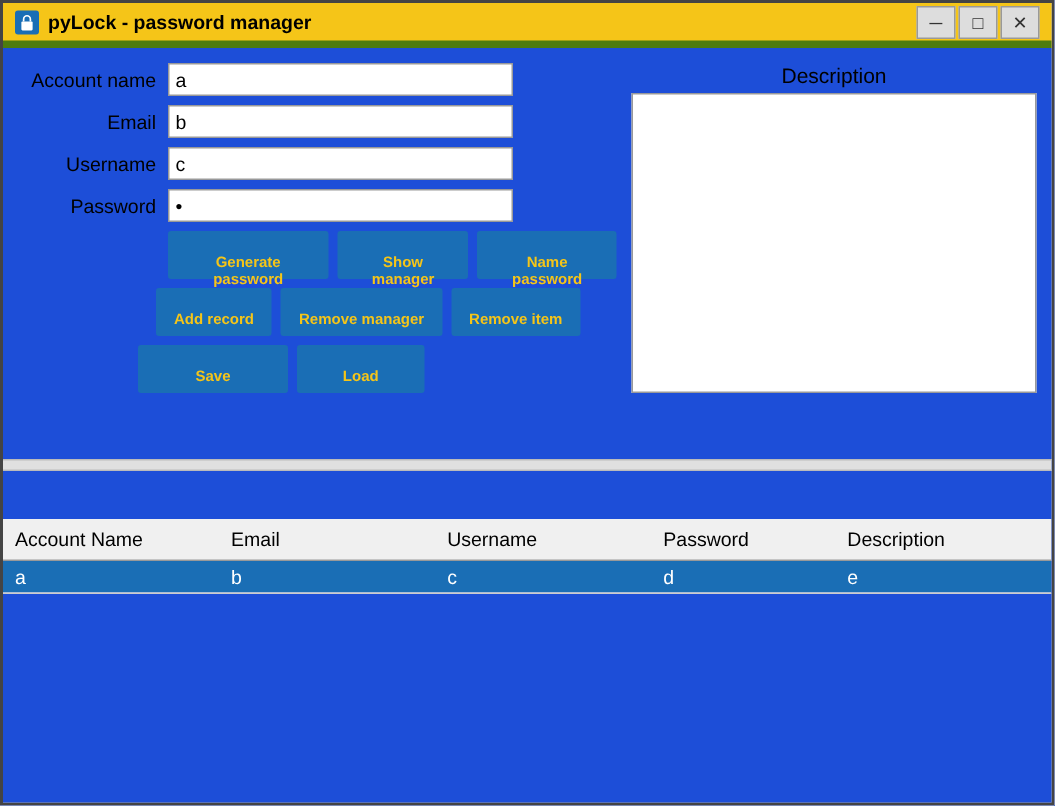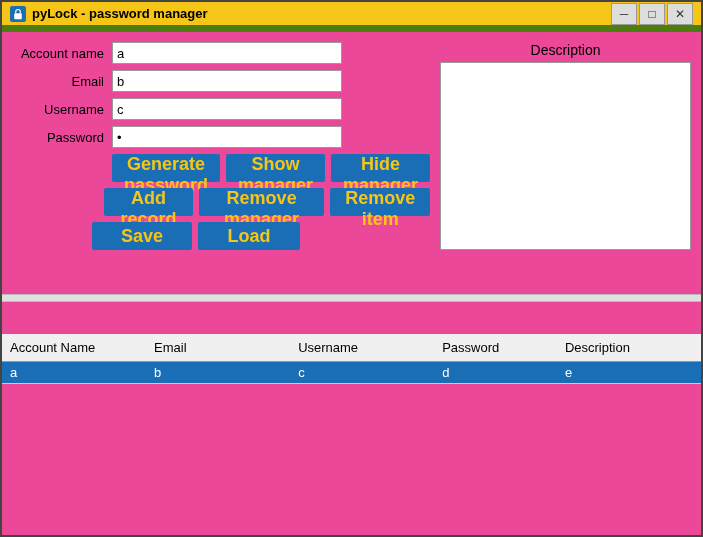--- a/index.html
+++ b/index.html
@@ -1,38 +1,38 @@
 <!DOCTYPE html>
 <html><head>
   <meta charset="utf-8">
   <style>
     * { box-sizing: border-box; margin: 0; padding: 0; font-family: 'Segoe UI', Tahoma, sans-serif; font-size: 13px; }
     body { background: #c0c0c0; width: 703px; height: 537px; overflow: hidden; }
 
     .window { width: 703px; height: 537px; background: #f0f0f0; border: 2px solid #444; display: flex; flex-direction: column; }
 
-    .title-bar { background: #f5c518; height: 30px; display: flex; align-items: center; justify-content: space-between; padding: 0 8px; border-bottom: 7px solid #4d7c0f; }
+    .title-bar { background: #f5c518; height: 30px; display: flex; align-items: center; justify-content: space-between; padding: 0 8px; border-bottom: 5px solid #4d7c0f; }
     .title-bar-left { display: flex; align-items: center; gap: 6px; }
     .title-bar-icon { width: 16px; height: 16px; background: #1a6eb5; border-radius: 2px; display: flex; align-items: center; justify-content: center; }
     .title-bar-icon svg { width: 12px; height: 12px; fill: #fff; }
     .title-bar-title { font-weight: bold; font-size: 13px; color: #000; }
     .title-bar-controls { display: flex; gap: 2px; }
     .title-bar-btn { width: 26px; height: 22px; background: #ddd; border: 1px solid #999; cursor: pointer; display: flex; align-items: center; justify-content: center; font-size: 12px; color: #333; }
 
-    .content { flex: 1; display: flex; flex-direction: column; background: #ec4899; padding: 0; gap: 32px; }
+    .content { flex: 1; display: flex; flex-direction: column; background: #1d4ed8; padding: 0; gap: 32px; }
 
     .top-section { display: flex; padding: 10px 10px 6px 10px; gap: 10px; }
 
     .form-section { flex: 1; }
     .form-row { display: flex; align-items: center; margin-bottom: 6px; }
     .form-label { width: 100px; text-align: right; padding-right: 8px; color: #000; }
     .form-input { width: 230px; height: 22px; border: 1px solid #999; background: #fff; padding: 2px 4px; font-size: 13px; }
 
     .button-row { display: flex; gap: 6px; margin-top: 4px; margin-left: 100px; }
-    .btn { height: 28px; padding: 0 12px; border: none; cursor: pointer; font-size: 18px; font-weight: bold; border-radius: 2px; color: #f5c518; }
+    .btn { height: 28px; padding: 16px 12px; border: none; cursor: pointer; font-size: 10px; font-weight: bold; border-radius: 2px; color: #f5c518; }
     .btn-blue { background: #1a6eb5; }
 
     .button-row2 { display: flex; gap: 6px; margin-top: 6px; margin-left: 92px; }
     .button-row3 { display: flex; gap: 6px; margin-top: 6px; margin-left: 80px; }
 
     .description-section { width: 270px; display: flex; flex-direction: column; }
     .description-label { text-align: center; font-size: 14px; margin-bottom: 4px; color: #000; }
     .description-textarea { flex: 1; border: 1px solid #999; background: #fff; resize: none; padding: 4px; font-size: 13px; height: 160px; }
 
     .divider { height: 8px; background: #e0e0e0; border-top: 1px solid #bbb; border-bottom: 1px solid #bbb; margin-top: 6px; }
@@ -91,32 +91,32 @@
           <input class="form-input" type="text" value="c" style="">
         </div>
         <div class="form-row">
           <label class="form-label">Password</label>
           <input class="form-input" type="password" value="d" style="">
         </div>
 
         <div class="button-row">
           <button class="btn btn-blue">Generate password</button>
           <button class="btn btn-blue">Show manager</button>
-          <button class="btn btn-blue">Hide manager</button>
+          <button class="btn btn-blue">Name password</button>
         </div>
 
         <div class="button-row2">
           <button class="btn btn-blue">Add record</button>
           <button class="btn btn-blue">Remove manager</button>
           <button class="btn btn-blue">Remove item</button>
         </div>
 
         <div class="button-row3">
           <button class="btn btn-blue" style="width: 100px;">Save</button>
-          <button class="btn btn-blue" style="width: 102px;">Load</button>
+          <button class="btn btn-blue" style="width: 85px;">Load</button>
         </div>
       </div>
 
       <div class="description-section">
         <div class="description-label">Description</div>
         <textarea class="description-textarea" style=""></textarea>
       </div>
     </div>
 
     <div class="divider"></div>

